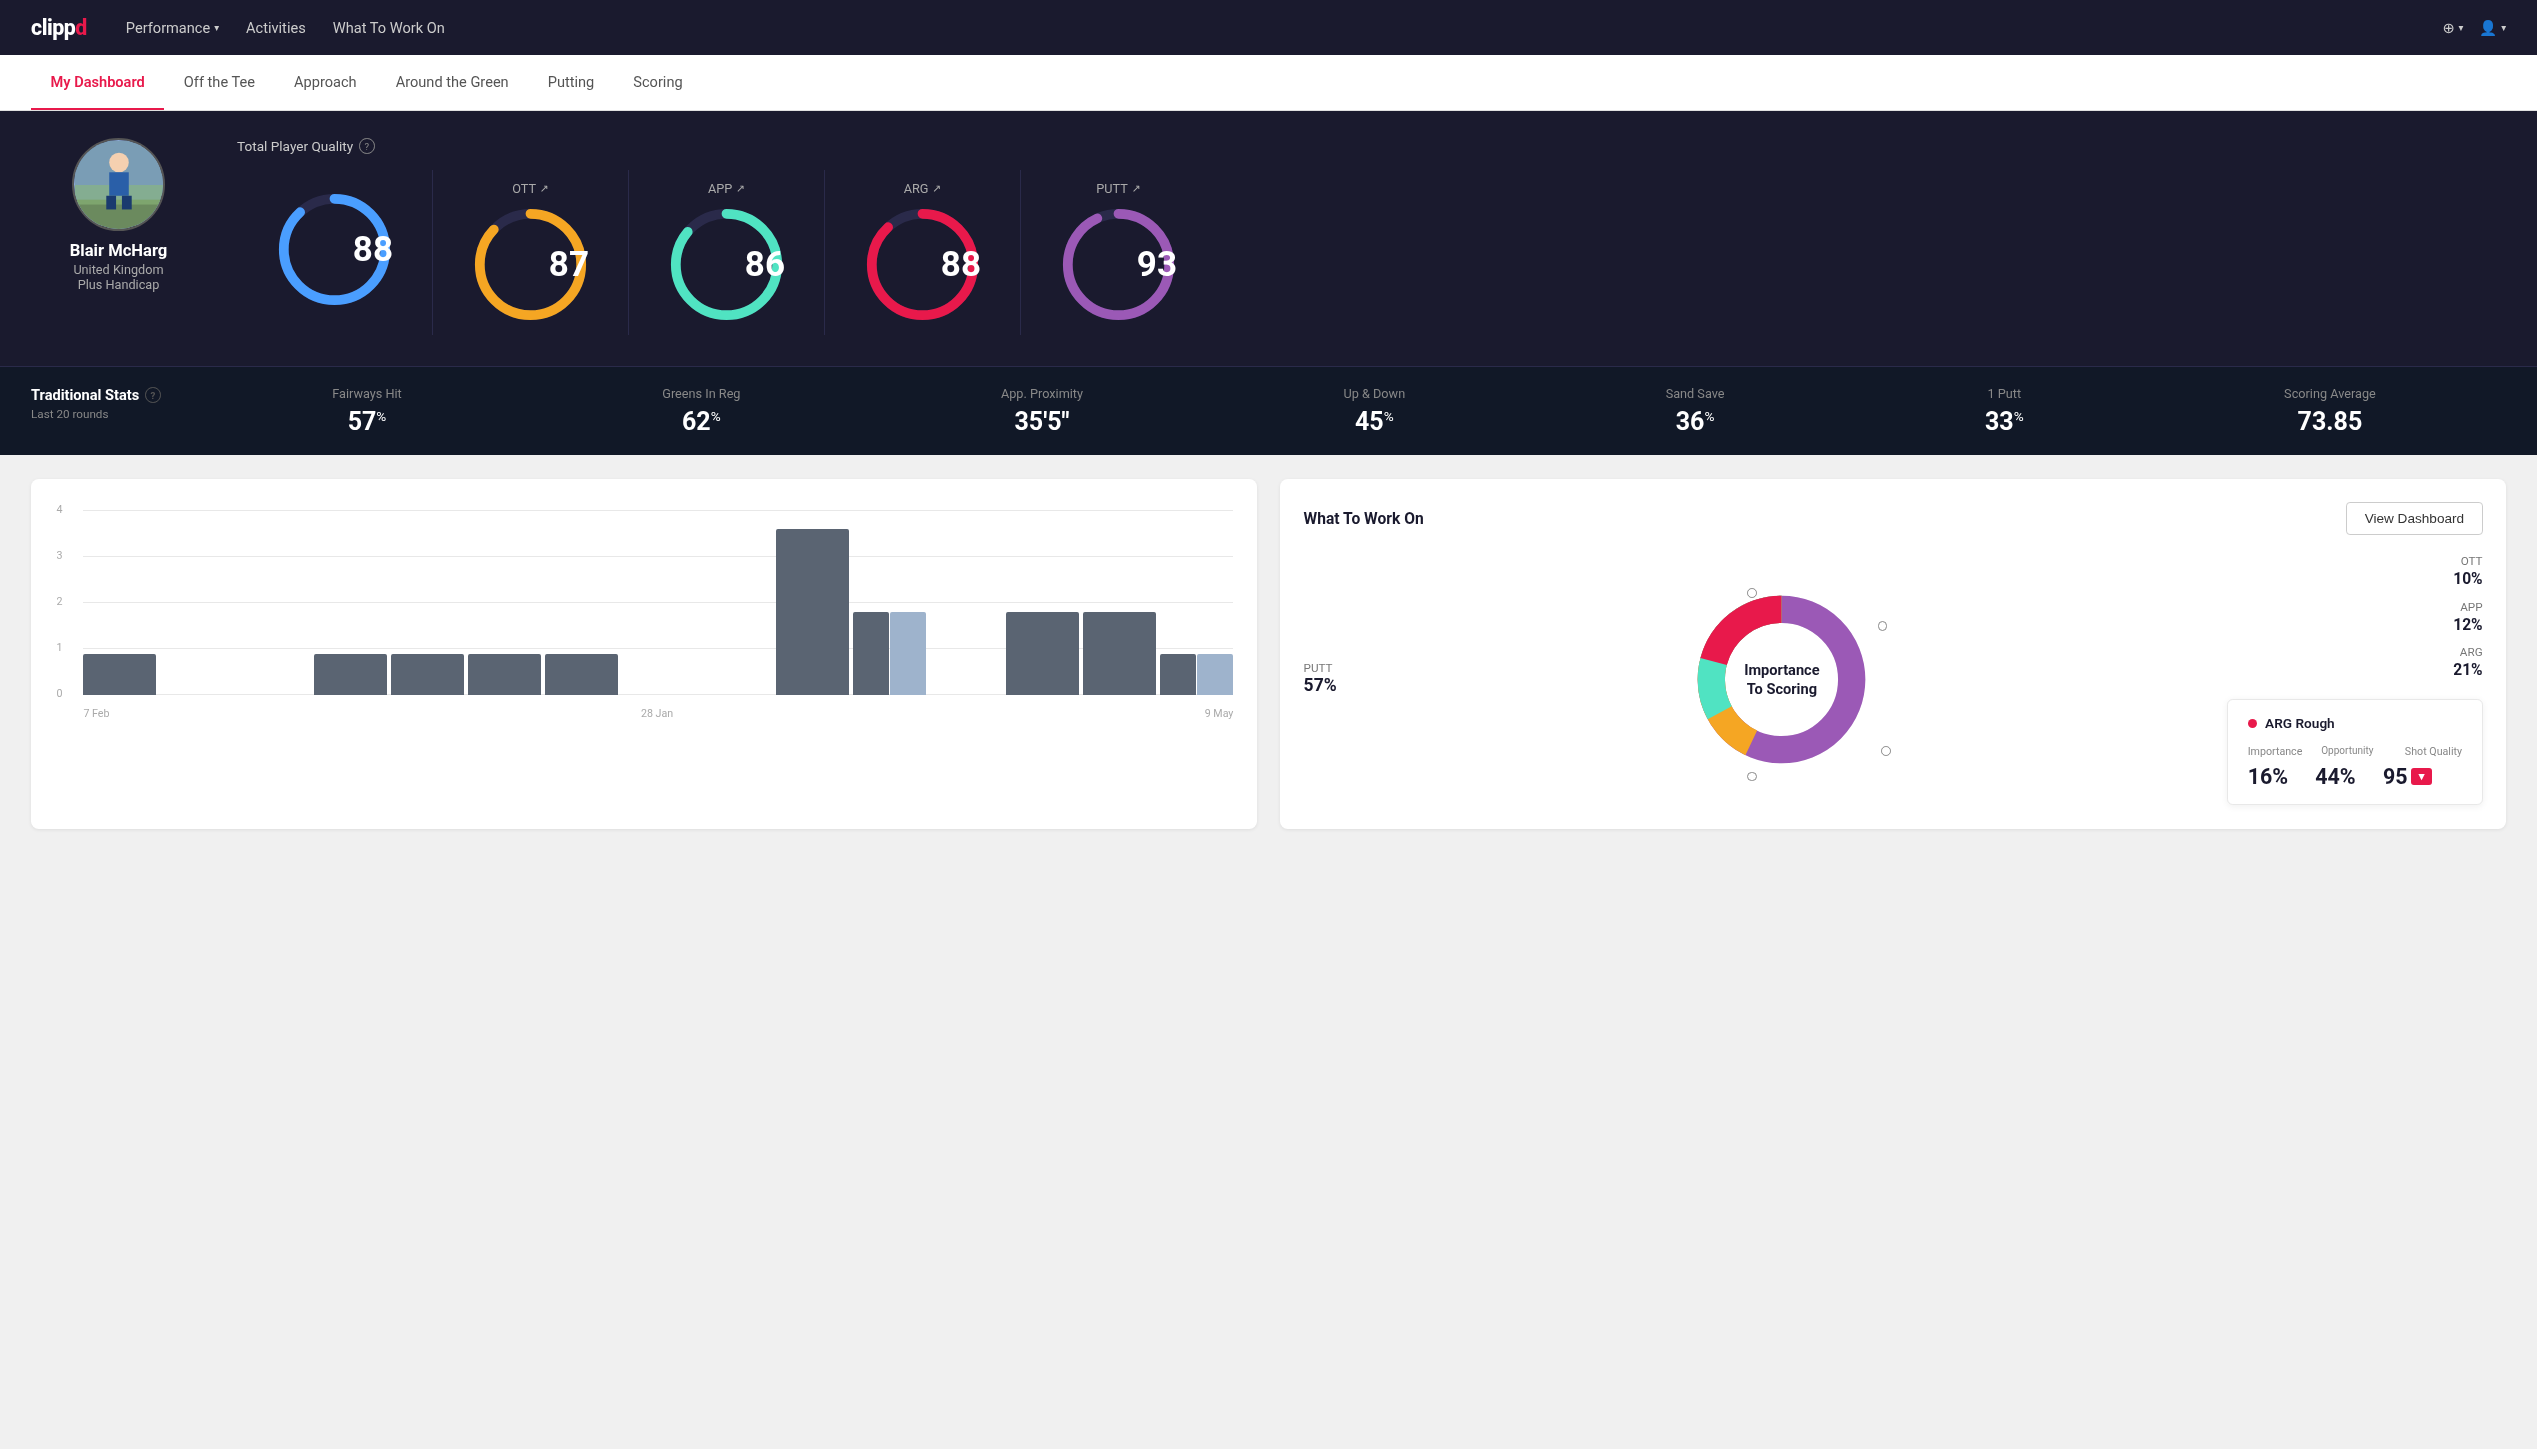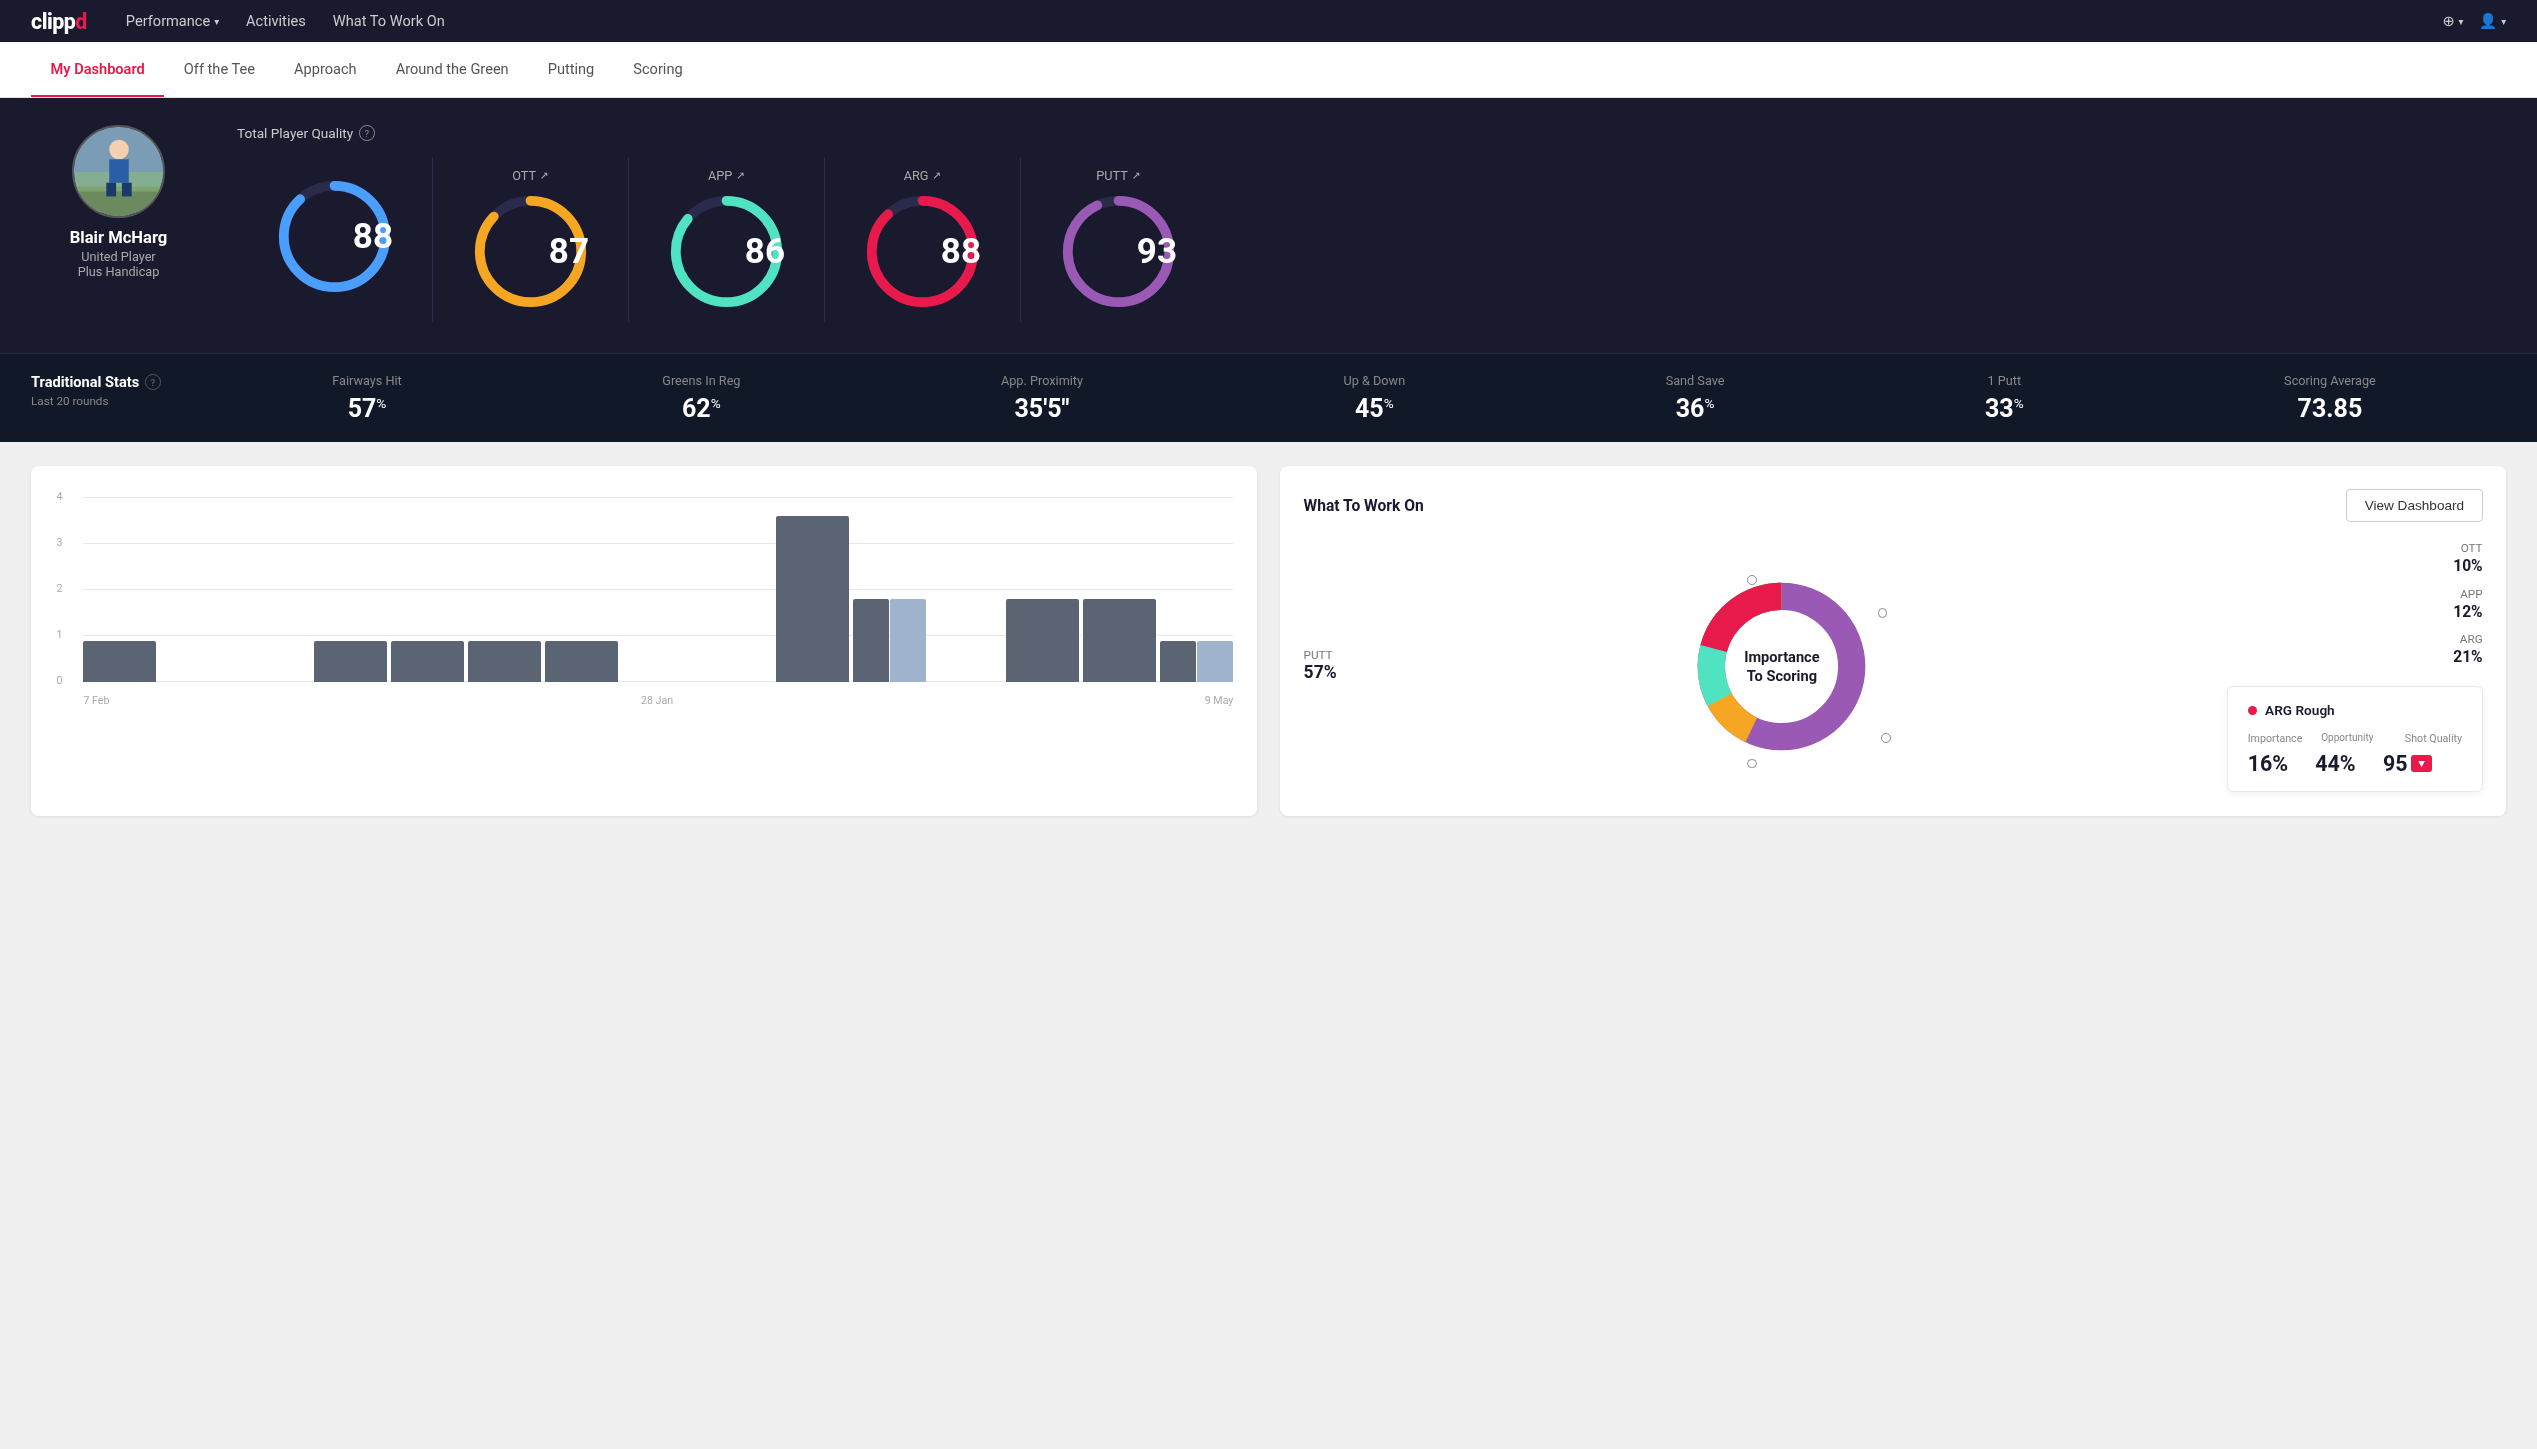--- a/index.html
+++ b/index.html
@@ -1,19 +1,19 @@
 <!DOCTYPE html>
 <html><head>
   <meta charset="utf-8">
   <style>
     * { margin: 0; padding: 0; box-sizing: border-box; }
     body { font-family: -apple-system, BlinkMacSystemFont, 'Segoe UI', Roboto, sans-serif; background: #f0f0f0; color: #fff; min-width: 1168px; }
 
     
-    .top-nav { background: #1a1a2e; display: flex; align-items: center; padding: 0 31px; height: 42px; justify-content: space-between; }
+    .top-nav { background: #1a1a2e; display: flex; align-items: center; padding: 0 31px; height: 55px; justify-content: space-between; }
     .logo { color: #e8194b; font-weight: 800; font-size: 21.4px; letter-spacing: -0.5px; }
     .logo span { color: #fff; }
     .nav-links { display: flex; gap: 27px; align-items: center; }
     .nav-link { color: #ccc; font-size: 14.6px; cursor: pointer; display: flex; align-items: center; gap: 3.9px; text-decoration: none; }
     .nav-right { display: flex; gap: 15.6px; align-items: center; }
     .nav-icon-btn { color: #ccc; cursor: pointer; display: flex; align-items: center; gap: 3.9px; font-size: 14.6px; }
 
     
     .tab-bar { background: #fff; display: flex; padding: 0 31px; border-bottom: 1px solid #e0e0e0; }
     .tab-item { padding: 17.5px 19.5px; font-size: 14.6px; color: #555; cursor: pointer; border-bottom: 2.9px solid transparent; white-space: nowrap; }
@@ -148,21 +148,21 @@
             <rect x="0" y="60" width="90" height="30" fill="#6b8a5e"></rect>
             <rect x="0" y="45" width="90" height="20" fill="#8ab87a" opacity="0.6"></rect>
             <circle cx="45" cy="22" r="10" fill="#f5d0b0"></circle>
             <rect x="35" y="32" width="20" height="24" fill="#2a5fa8"></rect>
             <rect x="32" y="56" width="10" height="14" fill="#1a3a6e"></rect>
             <rect x="48" y="56" width="10" height="14" fill="#1a3a6e"></rect>
           </svg>
         </div>
       </div>
       <div class="player-name">Blair McHarg</div>
-      <div class="player-country">United Player</div>
+      <div class="player-country">United Kingdom</div>
       <div class="player-handicap">Plus Handicap</div>
     </div>
 
     <div class="scores-section">
       <div class="tpq-label">
         <span>Total Player Quality</span>
         <span class="tpq-help">?</span>
       </div>
       <div class="score-cards">
 

